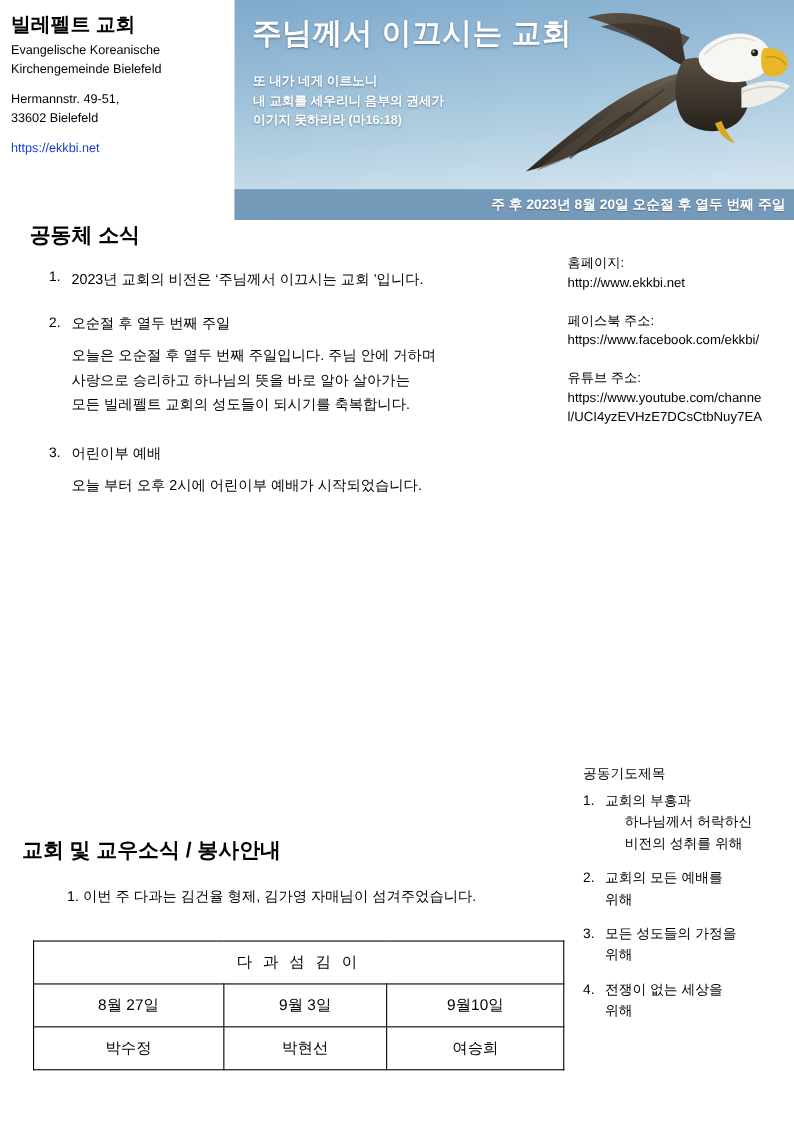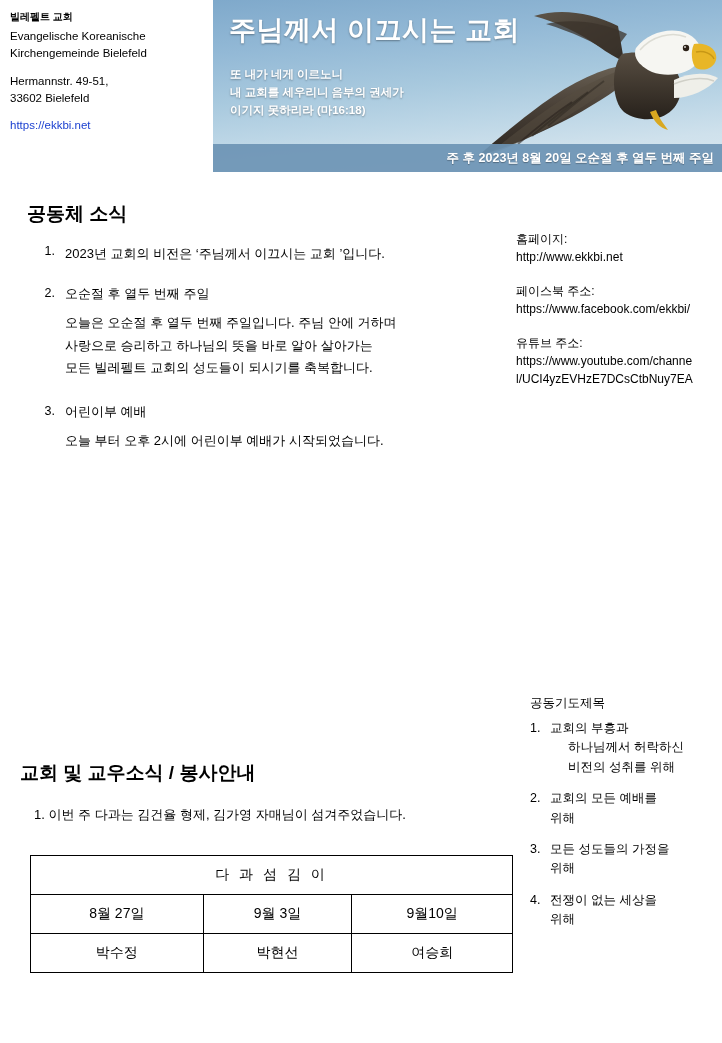--- a/index.html
+++ b/index.html
@@ -22,21 +22,21 @@
     width: 722px;
     height: 186px;
   }
   .header-left {
     position: absolute;
     left: 10px;
     top: 10px;
     width: 200px;
   }
   .church-name-ko {
-    font-size: 10px;
+    font-size: 18px;
     font-weight: bold;
     margin-bottom: 4px;
   }
   .church-name-de {
     font-size: 11.5px;
     line-height: 1.45;
     margin-bottom: 12px;
   }
   .church-addr {
     font-size: 11.5px;
@@ -46,21 +46,21 @@
   .church-url {
     font-size: 11.5px;
     color: #1a3fd0;
   }
 
   .banner {
     position: absolute;
     left: 213px;
     top: 0;
     width: 509px;
-    height: 172px;
+    height: 200px;
     overflow: hidden;
   }
   .banner-sky {
     position: absolute;
     inset: 0;
     background: linear-gradient(175deg, #7fa9cb 0%, #93b9d6 25%, #a8c9de 48%, #bcd6e6 66%, #cfe1ec 82%, #d9e7f0 100%);
   }
   
   .eagle {
     position: absolute;
@@ -203,21 +203,21 @@
   }
 
   
   #service-title {
     position: absolute;
     left: 20px;
     top: 760px;
   }
   .service-note {
     position: absolute;
-    left: 34px;
+    left: 61px;
     top: 806px;
     font-size: 13px;
   }
 
   
   .duty-table {
     position: absolute;
     left: 30px;
     top: 855px;
     width: 483px;

